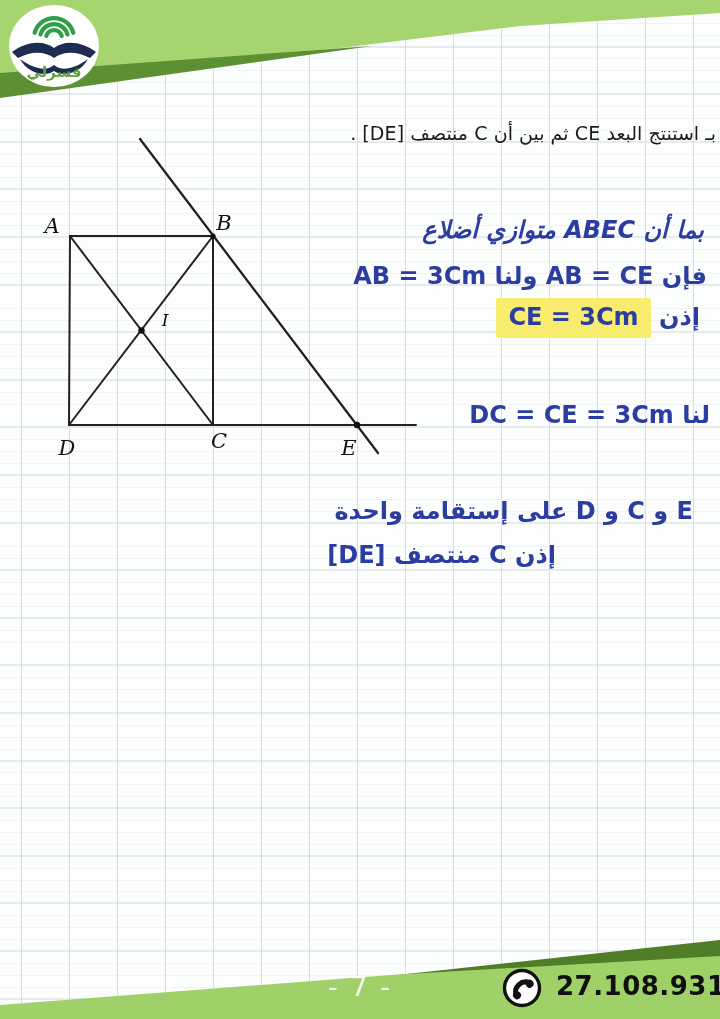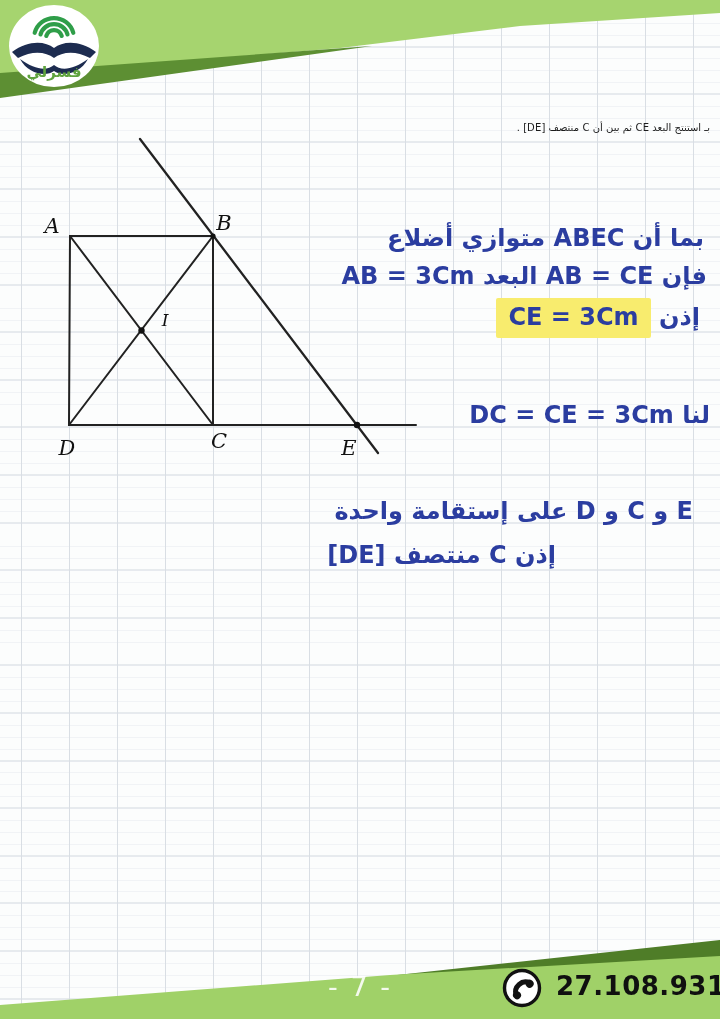--- a/index.html
+++ b/index.html
@@ -12,33 +12,33 @@
       repeating-linear-gradient(to bottom, transparent 0, transparent 46.6px, #d9dee4 46.6px, #d9dee4 47.6px),
       repeating-linear-gradient(to bottom, transparent 0, transparent 10.9px, #f1f3f6 10.9px, #f1f3f6 11.9px);
     background-position:-26px 0, 0 -0.6px, 0 0;
     overflow:hidden;
   }
   .abs { position:absolute; }
   svg { display:block; }
 
   
   .exercise-line {
-    top:122px; right:10px; direction:rtl; white-space:nowrap;
-    font-size:10px; color:#1b1b1b; letter-spacing:0.2px;
+    top:122px; right:4px; direction:rtl; white-space:nowrap;
+    font-size:19px; color:#1b1b1b; letter-spacing:0.2px;
   }
 
   
   .hand {
     direction:rtl; white-space:nowrap; color:#2b3da0;
     font-size:24px; font-weight:bold; font-family:"DejaVu Sans", sans-serif;
   }
   .hl {
     background:#f8ec6e; padding:5px 12px 7px 12px; border-radius:2px;
   }
-  #b1l1 { top:224px; right:16px; }
+  #b1l1 { top:216px; right:16px;font-style:italic; }
   #b1l2 { top:262px; right:13px; }
   #b1l3 { top:303px; right:20px;margin-left:46px; }
   #b2l1 { top:401px; right:10px;margin-left:48px; }
   #b2l2 { top:449px; right:4px;  }
   #b2l3 { top:497px; right:27px;text-align:right; }
   #b2l4 { top:541px; right:164px; }
 
   
   .vlabel {
     font-family:"DejaVu Serif", serif; font-style:italic;
@@ -103,21 +103,21 @@
       <text class="vlabel" x="12" y="98">A</text>
       <text class="vlabel" x="184" y="95">B</text>
       <text class="vlabel" x="179" y="313">C</text>
       <text class="vlabel" x="27" y="320">D</text>
       <text class="vlabel" x="309" y="320">E</text>
       <text class="vlabel vlabel-small" x="125" y="191">I</text>
     </g>
   </svg>
 
   <div class="abs hand" id="b1l1">بما أن ABEC متوازي أضلاع</div>
-  <div class="abs hand" id="b1l2">فإن AB = CE البعد AB = 3Cm</div>
+  <div class="abs hand" id="b1l2">فإن AB = CE ولنا AB = 3Cm</div>
   <div class="abs hand" id="b1l3">
     <span>إذن</span>
     <span class="hl">CE = 3Cm</span>
   </div>
 
   <div class="abs hand" id="b2l1">لنا DC = CE = 3Cm</div>
   <div class="abs hand" id="b2l3">E و C و D على إستقامة واحدة</div>
   <div class="abs hand" id="b2l4">إذن C منتصف [DE]</div>
 
   <svg class="abs" style="top:934px;left:0" width="720" height="85" viewBox="0 0 720 85">

